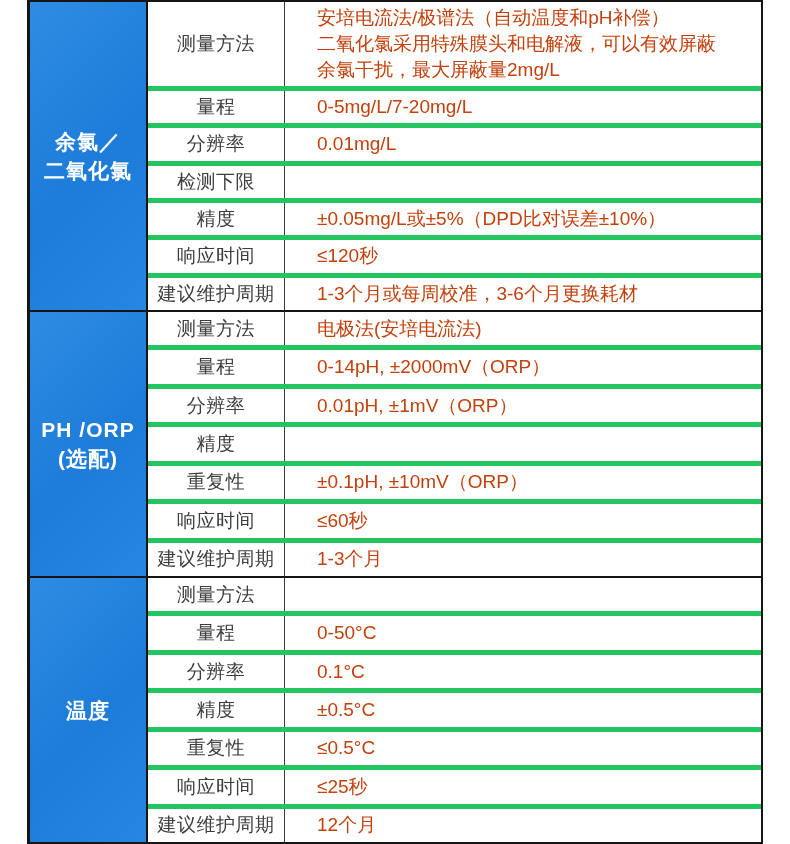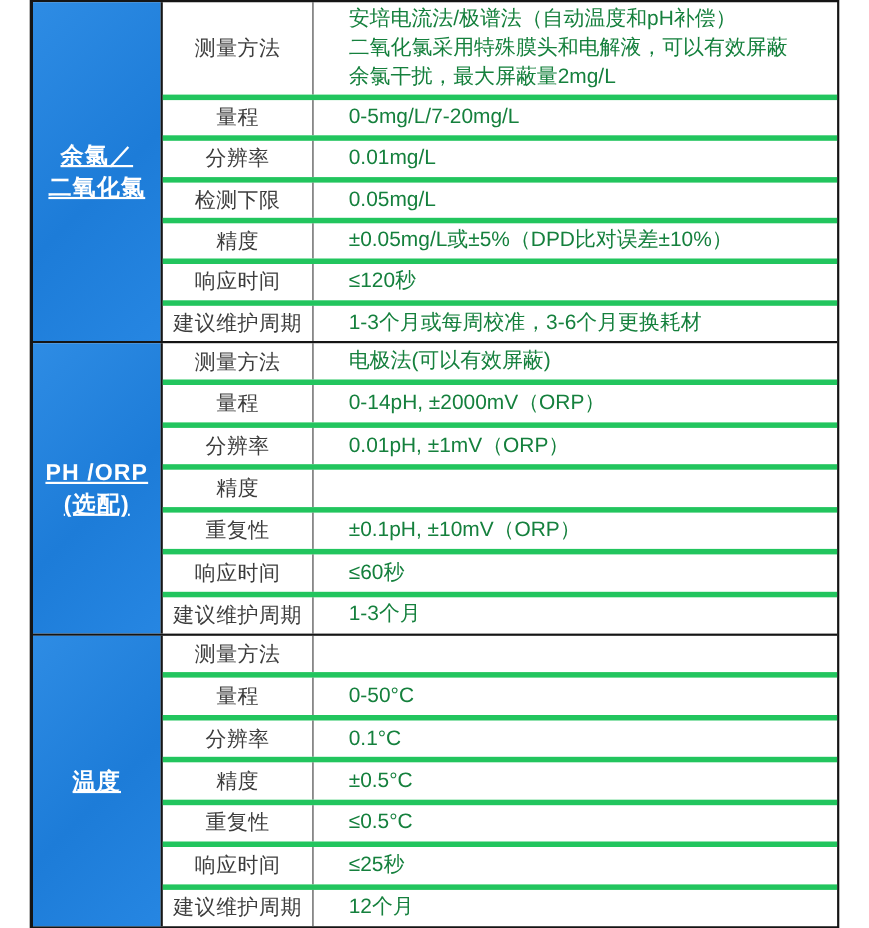--- a/index.html
+++ b/index.html
@@ -44,21 +44,20 @@
     color: #ffffff;
     font-weight: bold;
     font-size: 21px;
     line-height: 29px;
     letter-spacing: 1px;
     display: flex;
     align-items: center;
     justify-content: center;
     text-align: center;
     white-space: pre-line;
-    text-decoration: underline;
   }
   .rows {
     flex: 1 1 auto;
     display: flex;
     flex-direction: column;
     min-width: 0;
   }
   .row {
     flex: 1 1 0;
     display: flex;
@@ -86,21 +85,21 @@
   }
   .value-cell {
     flex: 1 1 auto;
     display: flex;
     align-items: center;
     padding-left: 32px;
     padding-right: 8px;
     box-sizing: border-box;
     font-size: 19px;
     line-height: 26px;
-    color: #15803d;
+    color: #c2410c;
     white-space: pre-line;
   }
 </style>
 </head>
 <body>
 
 <div class="spec-table">
 
   <div class="section section-0">
     <div class="section-header">余氯／
@@ -115,21 +114,20 @@
       <div class="row">
         <div class="label-cell">量程</div>
         <div class="value-cell">0-5mg/L/7-20mg/L</div>
       </div>
       <div class="row">
         <div class="label-cell">分辨率</div>
         <div class="value-cell">0.01mg/L</div>
       </div>
       <div class="row">
         <div class="label-cell">检测下限</div>
-        <div class="value-cell">0.05mg/L</div>
       </div>
       <div class="row">
         <div class="label-cell">精度</div>
         <div class="value-cell">±0.05mg/L或±5%（DPD比对误差±10%）</div>
       </div>
       <div class="row">
         <div class="label-cell">响应时间</div>
         <div class="value-cell">≤120秒</div>
       </div>
       <div class="row">
@@ -138,21 +136,21 @@
       </div>
     </div>
   </div>
 
   <div class="section section-1">
     <div class="section-header">PH /ORP
 (选配)</div>
     <div class="rows">
       <div class="row">
         <div class="label-cell">测量方法</div>
-        <div class="value-cell">电极法(可以有效屏蔽)</div>
+        <div class="value-cell">电极法(安培电流法)</div>
       </div>
       <div class="row">
         <div class="label-cell">量程</div>
         <div class="value-cell">0-14pH, ±2000mV（ORP）</div>
       </div>
       <div class="row">
         <div class="label-cell">分辨率</div>
         <div class="value-cell">0.01pH, ±1mV（ORP）</div>
       </div>
       <div class="row">

